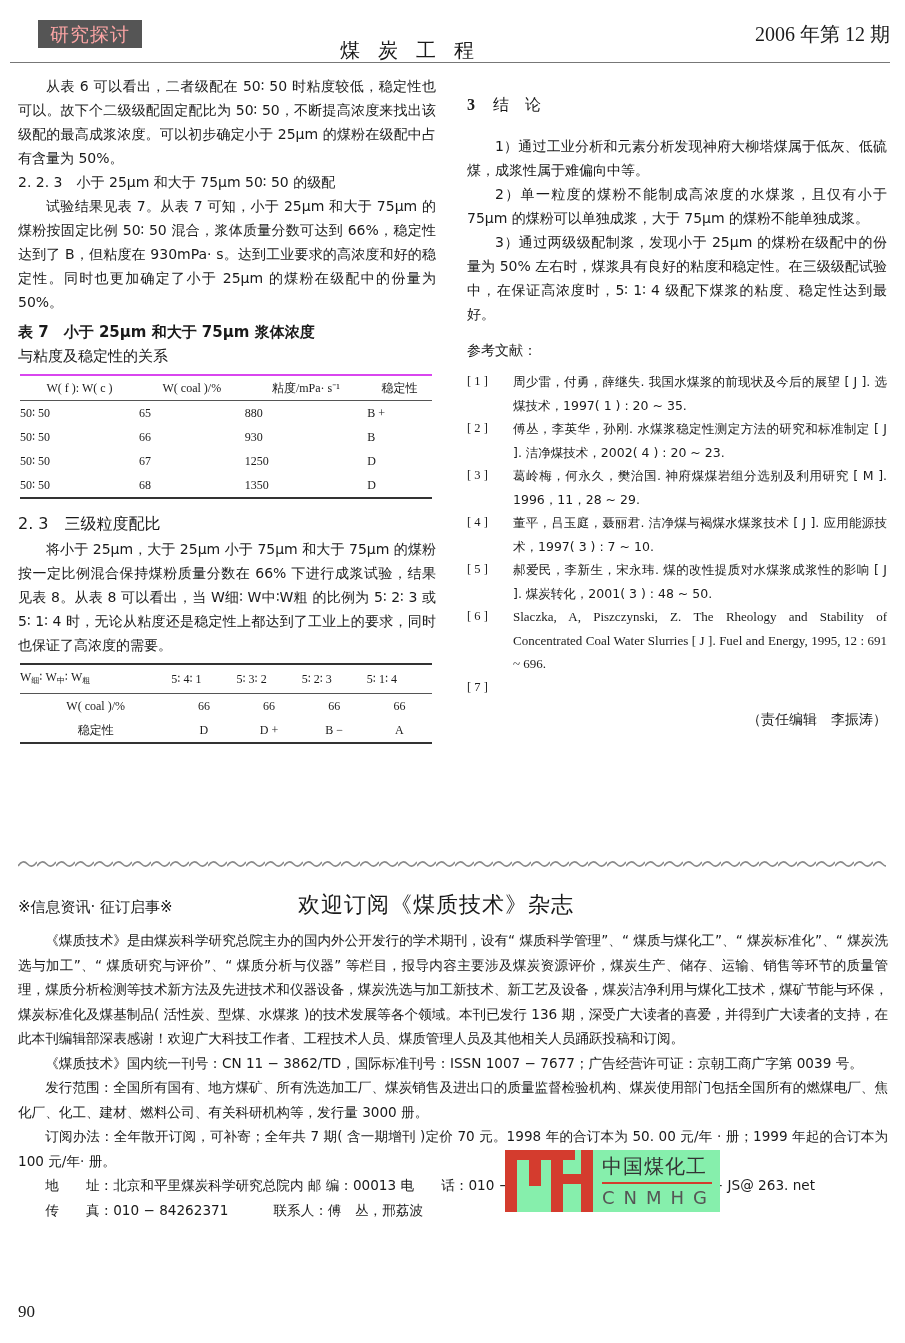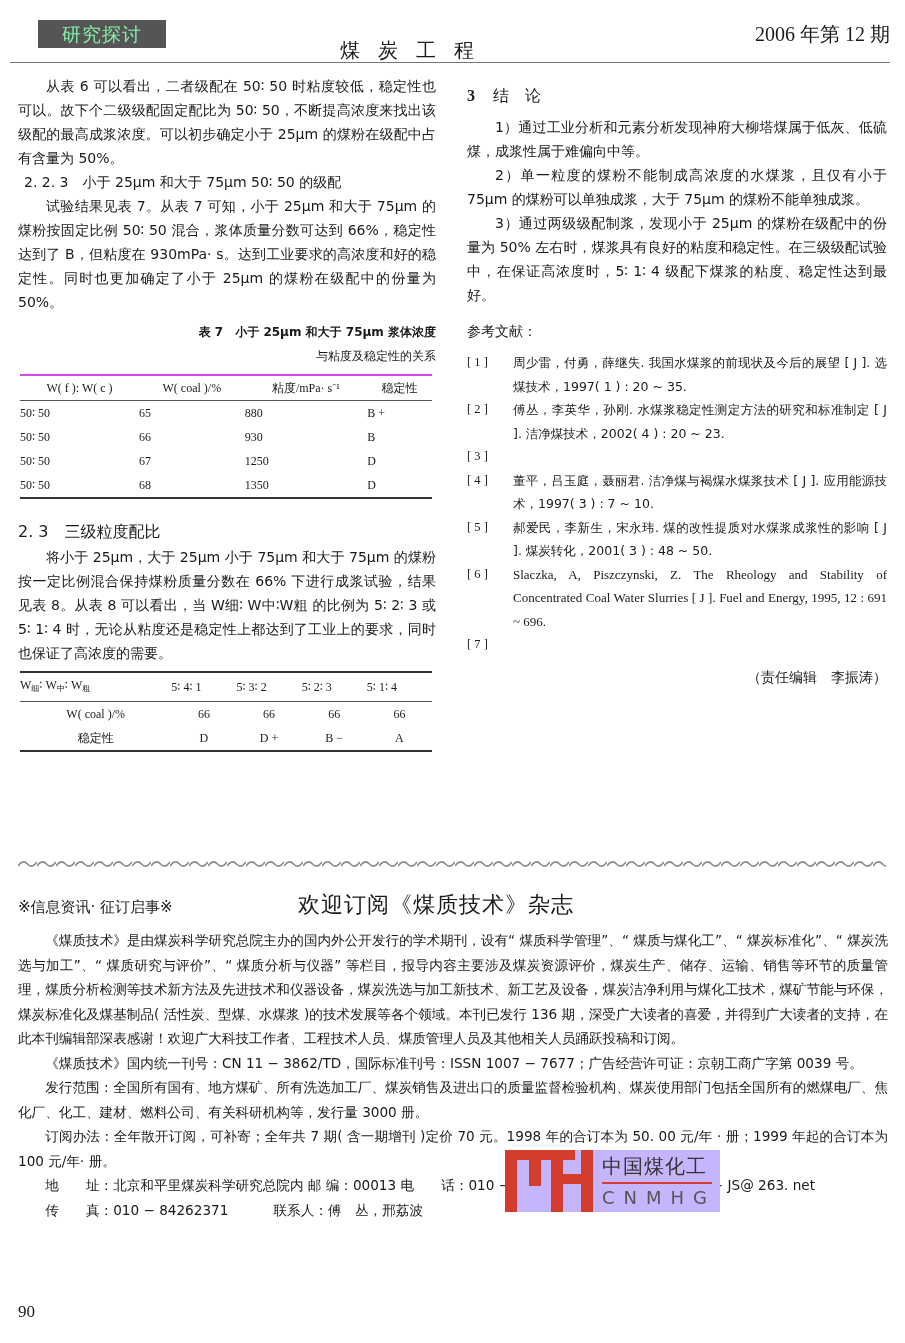--- a/index.html
+++ b/index.html
@@ -1,39 +1,39 @@
 <!DOCTYPE html>
 <html><head>
 <meta charset="utf-8">
 <style>
   * { margin: 0; padding: 0; box-sizing: border-box; }
   html, body { width: 905px; height: 1343px; background: #ffffff; overflow: hidden; }
   body { position: relative; font-family: "DejaVu Sans", sans-serif; color: #1a1a1a; }
 
   
   .header { position: absolute; left: 10px; top: 20px; width: 880px; height: 30px; }
-  .section-tag { position: absolute; left: 28px; top: 0; width: 128px; height: 28px; background: #555555; color: #86efac;
+  .section-tag { position: absolute; left: 28px; top: 0; width: 104px; height: 28px; background: #555555; color: #fca5a5;
     font-size: 19px; line-height: 28px; text-align: center; letter-spacing: 1px; }
   .journal-name { position: absolute; left: 330px; top: 16px; font-size: 20px; line-height: 28px; letter-spacing: 18px; }
   .issue { position: absolute; right: 0; top: 0; font-size: 20px; line-height: 28px; font-family: "Liberation Serif", serif; }
   .header-rule { position: absolute; left: 10px; top: 62px; width: 880px; height: 1px; background: #777; }
 
   
   .col { position: absolute; font-size: 14px; line-height: 24px; }
   .col-left { left: 18px; top: 74px; width: 418px; }
   .col-right { left: 467px; top: 86px; width: 420px; }
   .p { text-align: justify; }
   .indent { text-indent: 2em; }
-  .h-223 { margin-top: 0; margin-left: 6px; }
-  .h-23 { font-size: 16px; margin-top: 20px; line-height: 26px; }
-  .h-3 { font-size: 16px; font-weight: bold; line-height: 19px; }
+  .h-223 { margin-top: 0; }
+  .h-23 { font-size: 16px; margin-top: 12px; line-height: 26px; }
+  .h-3 { font-size: 16px; font-weight: bold; line-height: 38px; }
   .h-3 .num { font-family: "Liberation Serif", serif; font-weight: bold; margin-right: 18px; }
   .h-3 .t { font-weight: normal; letter-spacing: 16px; }
 
-  .tcap { text-align: right; font-size: 12px; line-height: 24px; margin-top: 4px; }
+  .tcap { text-align: left; font-size: 15px; line-height: 24px; margin-top: 4px; }
   table { border-collapse: collapse; width: 412px; margin: 6px 0 0 2px; font-size: 12px; font-family: "Liberation Serif", serif; }
   table.t7 { border-top: 2px solid #d946ef; border-bottom: 2px solid #333; }
   table.t7 th { font-weight: normal; height: 23px; border-bottom: 1px solid #555; text-align: center; font-size: 12px; }
   table.t7 td { height: 23px; text-align: left; }
   table.t8 { border-top: 2px solid #333; border-bottom: 2px solid #333; }
   table.t8 th { font-weight: normal; height: 22px; border-bottom: 1px solid #555; text-align: left; font-size: 12px; }
   table.t8 td { height: 22px; text-align: center; }
   .wsub { font-size: 8px; vertical-align: -2px; }
 
   .refs-title { margin-top: 12px; }
@@ -46,21 +46,21 @@
   
   .wavy { position: absolute; left: 18px; top: 858px; width: 868px; height: 12px; }
 
   
   .notice-tag { position: absolute; left: 18px; top: 898px; font-size: 15px; }
   .notice-title { position: absolute; left: 298px; top: 890px; font-size: 22px; letter-spacing: 1px; }
   .notice { position: absolute; left: 18px; top: 928px; width: 870px; font-size: 13.6px; line-height: 24.5px; text-align: justify; }
   .notice .indent { text-indent: 2em; }
 
   
-  .logo { position: absolute; left: 505px; top: 1150px; width: 215px; height: 62px; background: #c4b5fd; }
+  .logo { position: absolute; left: 505px; top: 1150px; width: 215px; height: 62px; background: #86efac; }
   .logo svg { position: absolute; left: 0; top: 0; }
   .logo-cn { position: absolute; left: 97px; top: 3px; font-size: 20px; color: #333; letter-spacing: 1px; }
   .logo-rule { position: absolute; left: 97px; top: 32px; width: 110px; height: 2px; background: #d43c2e; }
   .logo-en { position: absolute; left: 97px; top: 37px; font-size: 18px; color: #555; letter-spacing: 9px; }
 
   .page-num { position: absolute; left: 18px; top: 1302px; font-size: 17px; font-family: "Liberation Serif", serif; }
 </style>
 </head>
 <body>
 
@@ -166,20 +166,21 @@
       <div class="ref">
         <span class="rn">[ 1 ]</span>
         <span class="rt">周少雷，付勇，薛继失. 我国水煤浆的前现状及今后的展望 [ J ]. 选煤技术，1997( 1 ) : 20 ~ 35.</span>
       </div>
       <div class="ref">
         <span class="rn">[ 2 ]</span>
         <span class="rt">傅丛，李英华，孙刚. 水煤浆稳定性测定方法的研究和标准制定 [ J ]. 洁净煤技术，2002( 4 ) : 20 ~ 23.</span>
       </div>
       <div class="ref">
         <span class="rn">[ 3 ]</span>
+        <span class="rt">葛岭梅，何永久，樊治国. 神府煤煤岩组分选别及利用研究 [ M ]. 1996，11，28 ~ 29.</span>
       </div>
       <div class="ref">
         <span class="rn">[ 4 ]</span>
         <span class="rt">董平，吕玉庭，聂丽君. 洁净煤与褐煤水煤浆技术 [ J ]. 应用能源技术，1997( 3 ) : 7 ~ 10.</span>
       </div>
       <div class="ref">
         <span class="rn">[ 5 ]</span>
         <span class="rt">郝爱民，李新生，宋永玮. 煤的改性提质对水煤浆成浆性的影响 [ J ]. 煤炭转化，2001( 3 ) : 48 ~ 50.</span>
       </div>
       <div class="ref">

